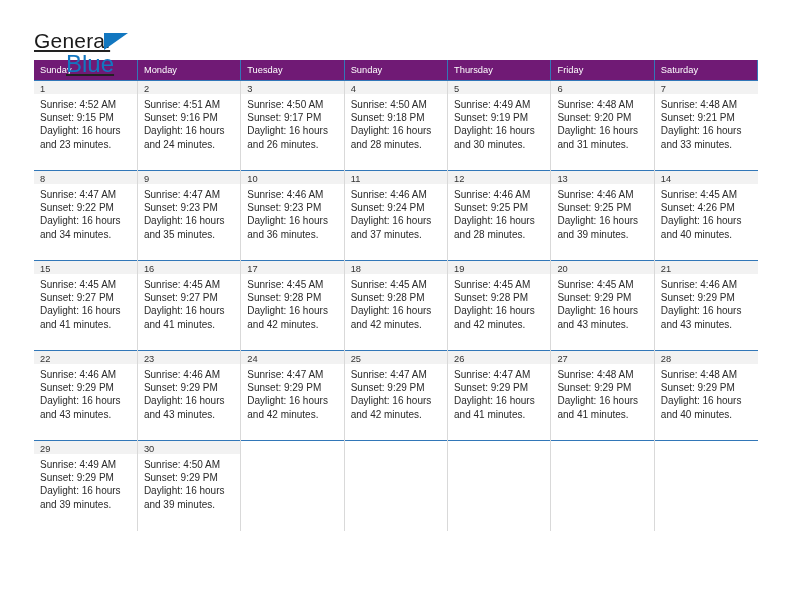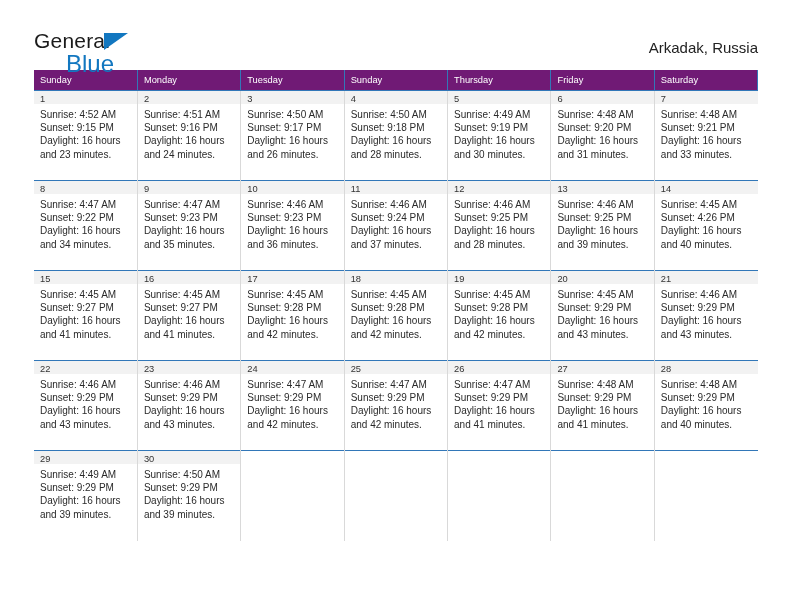--- a/index.html
+++ b/index.html
@@ -21,21 +21,22 @@
     box-sizing: border-box;
   }
 
   
   .topbar {
     display: flex;
     align-items: flex-start;
     justify-content: space-between;
     padding: 30px 34px 0 34px;
     box-sizing: border-box;
-    height: 70px;
+    height: 60px;
+    text-decoration: underline;
   }
   .logo {
     position: relative;
     width: 130px;
     height: 48px;
     line-height: 1;
   }
   .logo-general {
     font-size: 21px;
     color: #1b1b1b;
@@ -135,21 +136,20 @@
 
   <div class="topbar">
 
     <div class="logo">
       <span class="logo-general">General</span>
       <span class="logo-tri"></span>
       <span class="logo-blue">Blue</span>
     </div>
 
     <div class="titleblock">
-      <div class="cal-sub">Arkadak, Russia</div>
     </div>
 
   </div>
 
   <table class="calendar">
     <colgroup>
       <col>
         <col>
         <col>
         <col>

